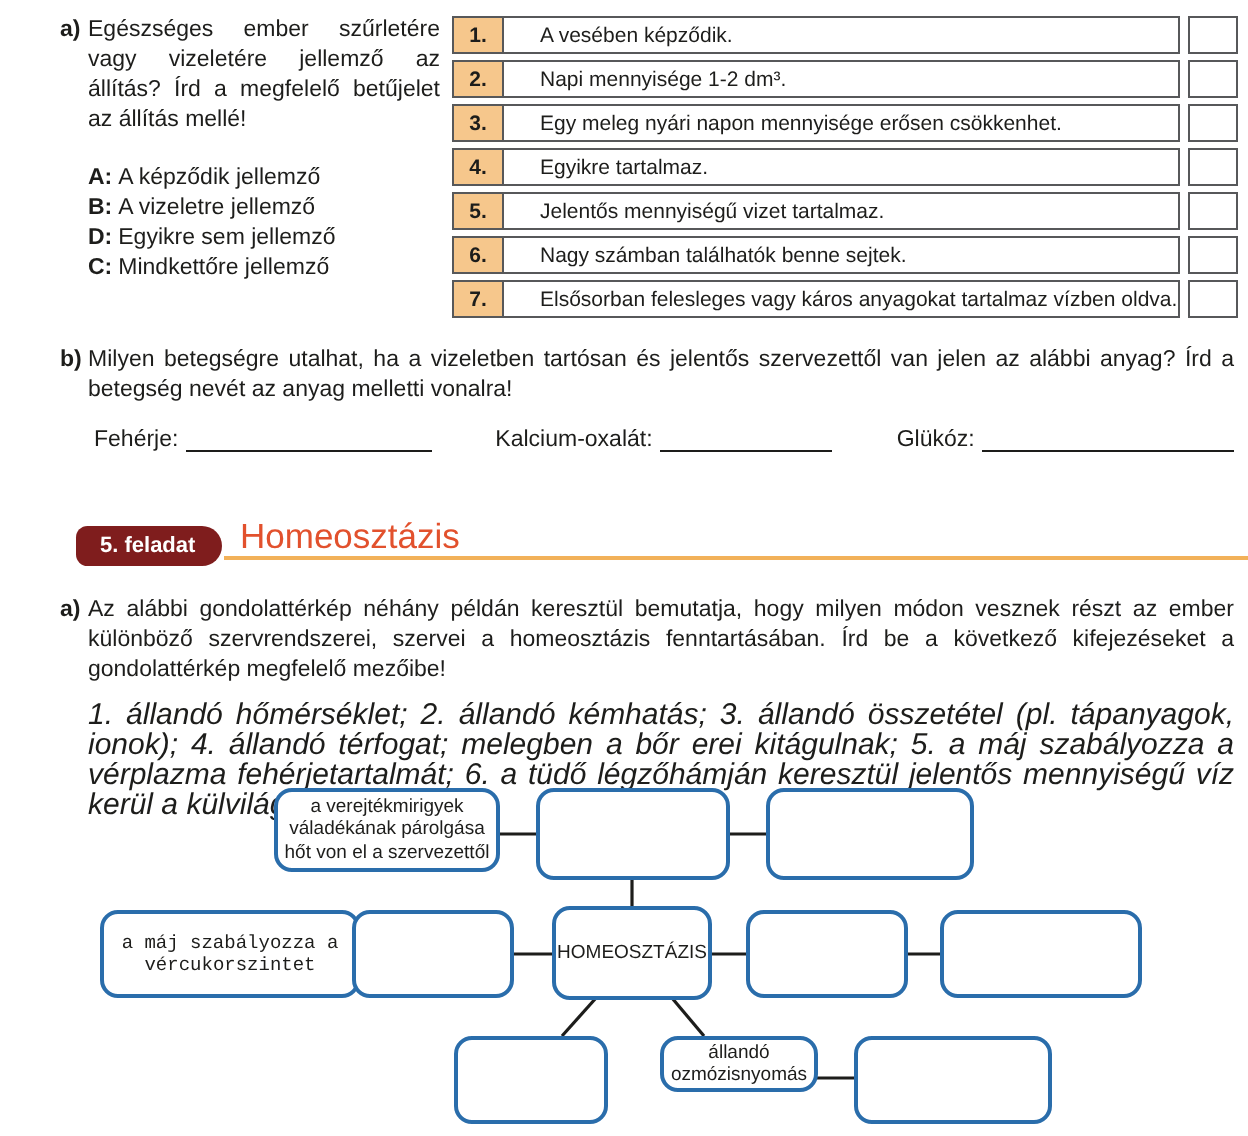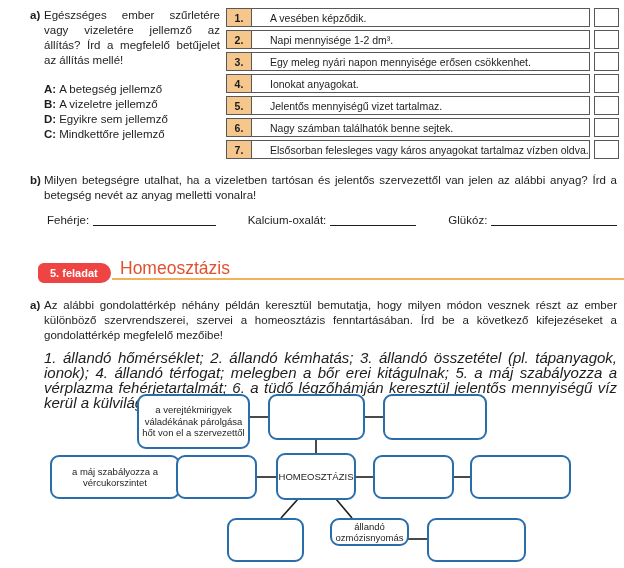--- a/index.html
+++ b/index.html
@@ -42,21 +42,21 @@
   .b-para{margin-top:14px;font-size:11.5px;line-height:15px;}
   .blanks{margin-top:9px;display:flex;gap:32px;padding-left:17px;}
   .blank-group{flex:1;display:flex;align-items:flex-end;}
   .blank-label{font-size:11.5px;white-space:nowrap;margin-right:4px;}
   .blank-line{flex:1;border-bottom:1.5px solid #1d1d1b;height:13px;}
   
   .heading{position:relative;margin-top:29px;height:26px;}
   .heading .rule{position:absolute;left:82px;right:-7px;bottom:1px;height:2px;background:#f2b159;}
   .badge{
     position:absolute;left:8px;bottom:-2px;z-index:2;
-    background:#ef4444;color:#fff;font-weight:bold;font-size:11px;
+    background:#7f1d1d;color:#fff;font-weight:bold;font-size:11px;
     padding:4px 13px 4px 12px;border-radius:8px 14px 14px 8px;
   }
   .h-title{position:absolute;left:90px;bottom:2px;z-index:1;font-size:17.5px;color:#e2512d;}
   
   .a5-para{margin-top:17px;font-size:11.5px;line-height:15px;}
   .terms{
     margin-top:7px;padding-left:14px;font-style:italic;
     font-size:15px;line-height:15px;text-align:justify;
   }
   
@@ -74,21 +74,21 @@
 <body>
 
 <div class="page">
 
   <div class="top-row">
     <div class="qcol">
       <div class="hang">
         <span class="tag">a)</span><span>Egészséges ember szűrletére vagy vizeletére jellemző az állítás? Írd a megfelelő betűjelet az állítás mellé!</span>
       </div>
       <div class="opts">
-        <div class="opt"><b>A:</b><span>A betegség jellemző</span></div>
+        <div class="opt"><b>A:</b><span>A képződik jellemző</span></div>
         <div class="opt"><b>B:</b><span>A vizeletre jellemző</span></div>
         <div class="opt"><b>D:</b><span>Egyikre sem jellemző</span></div>
         <div class="opt"><b>C:</b><span>Mindkettőre jellemző</span></div>
       </div>
     </div>
 
     <div class="stable">
       <div class="trow">
         <div class="tnum">1.</div>
         <div class="ttext">A vesében képződik.</div>
@@ -99,21 +99,21 @@
         <div class="ttext">Napi mennyisége 1-2 dm³.</div>
         <div class="tans"></div>
       </div>
       <div class="trow">
         <div class="tnum">3.</div>
         <div class="ttext">Egy meleg nyári napon mennyisége erősen csökkenhet.</div>
         <div class="tans"></div>
       </div>
       <div class="trow">
         <div class="tnum">4.</div>
-        <div class="ttext">Ionokat anyagokat.</div>
+        <div class="ttext">Egyikre tartalmaz.</div>
         <div class="tans"></div>
       </div>
       <div class="trow">
         <div class="tnum">5.</div>
         <div class="ttext">Jelentős mennyiségű vizet tartalmaz.</div>
         <div class="tans"></div>
       </div>
       <div class="trow">
         <div class="tnum">6.</div>
         <div class="ttext">Nagy számban találhatók benne sejtek.</div>
@@ -167,25 +167,25 @@
         <line x1="159" y1="86" x2="176" y2="86"></line>
         <line x1="256" y1="86" x2="277" y2="86"></line>
         <line x1="355" y1="86" x2="374" y2="86"></line>
         <line x1="453" y1="86" x2="470" y2="86"></line>
         <line x1="298" y1="108" x2="281" y2="127"></line>
         <line x1="336" y1="108" x2="352" y2="127"></line>
         <line x1="408" y1="148" x2="427" y2="148"></line>
       </g>
     </svg>
 
-    <div class="dbox" style="left:137px;top:3px;width:113px;height:55px;">a verejtékmirigyek váladékának párolgása hőt von el a szervezettől</div>
+    <div class="dbox" style="left:137px;top:3px;width:113px;height:42px;">a verejtékmirigyek váladékának párolgása hőt von el a szervezettől</div>
     <div class="dbox" style="left:268px;top:3px;width:97px;height:46px;"></div>
     <div class="dbox" style="left:383px;top:3px;width:104px;height:46px;"></div>
 
-    <div class="dbox" style="left:50px;top:64px;width:130px;height:44px;">a máj szabályozza a vércukorszintet</div>
+    <div class="dbox" style="left:50px;top:64px;width:130px;height:44px;font-family:Liberation Mono, monospace;">a máj szabályozza a vércukorszintet</div>
     <div class="dbox" style="left:176px;top:64px;width:81px;height:44px;"></div>
     <div class="dbox center-box" style="left:276px;top:62px;width:80px;height:47px;">HOMEOSZTÁZIS</div>
     <div class="dbox" style="left:373px;top:64px;width:81px;height:44px;"></div>
     <div class="dbox" style="left:470px;top:64px;width:101px;height:44px;"></div>
 
     <div class="dbox" style="left:227px;top:127px;width:77px;height:44px;"></div>
     <div class="dbox" style="left:330px;top:127px;width:79px;height:28px;">állandó ozmózisnyomás</div>
     <div class="dbox" style="left:427px;top:127px;width:99px;height:44px;"></div>
   </div>
 

